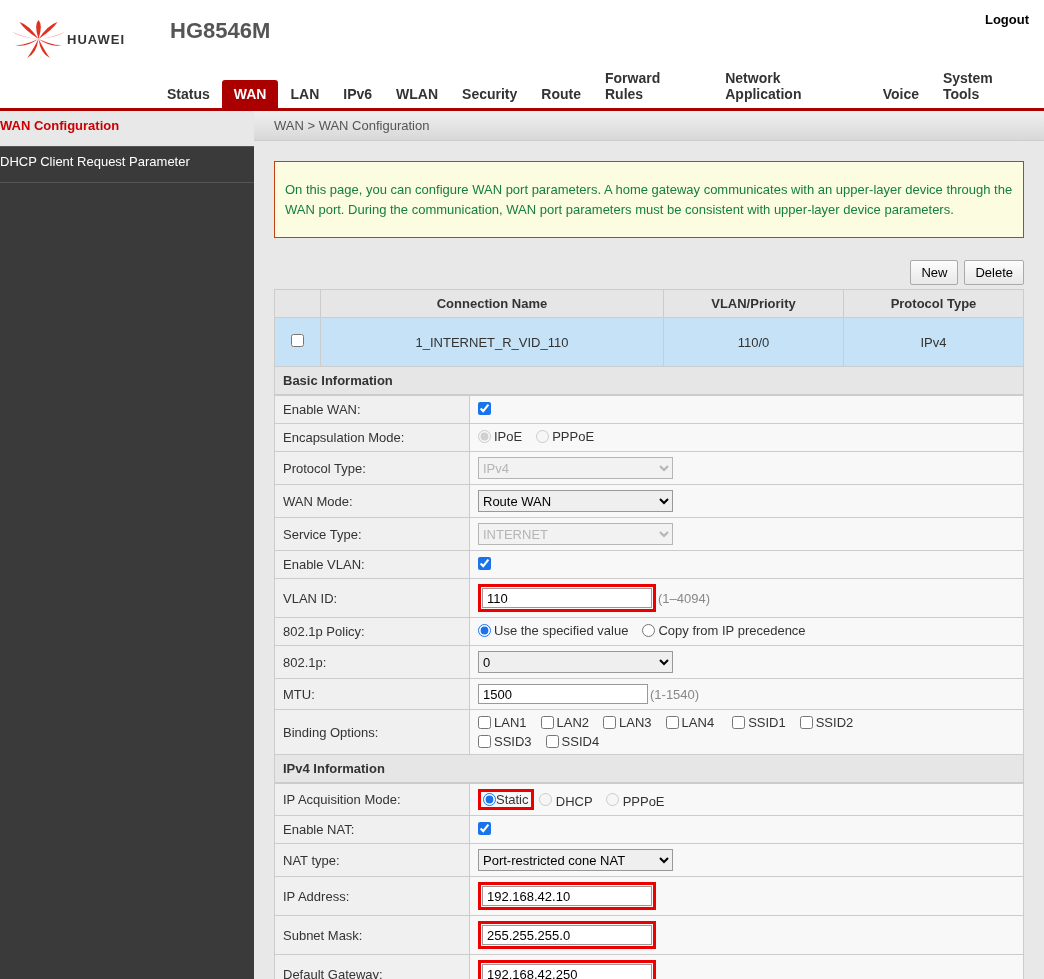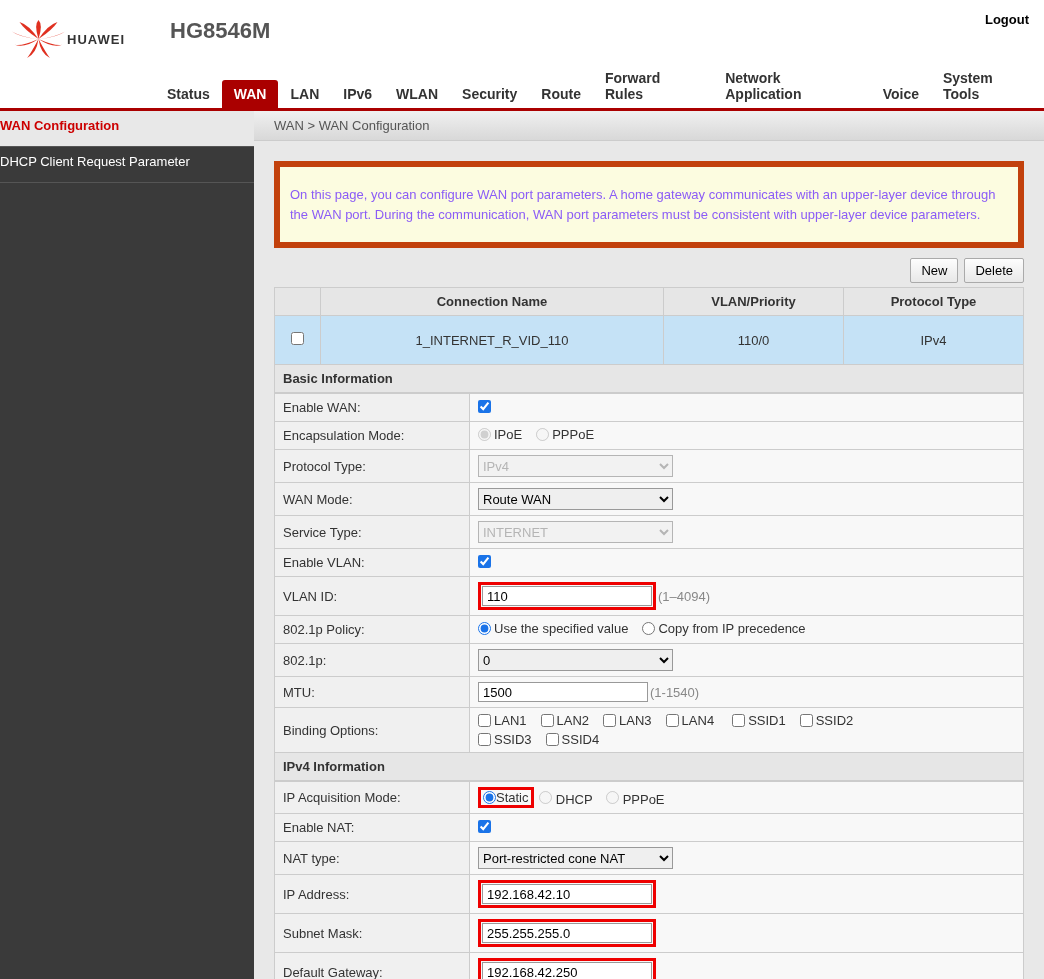--- a/index.html
+++ b/index.html
@@ -18,23 +18,23 @@
     
     .content-area { display: flex; min-height: 870px; }
     .sidebar { width: 254px; background: #3a3a3a; }
     .side-item { height: 36px; line-height: 30px; color: #fff; font-size: 13px; border-bottom: 1px solid #555; cursor: pointer; }
     .side-item.active { background: #e8e8e8; color: #c00; font-weight: bold; }
     
     .main { flex: 1; background: #e8e8e8; }
     .breadcrumb { height: 30px; line-height: 30px; padding-left: 20px; background: linear-gradient(#f0f0f0,#d8d8d8); color: #555; font-size: 13px; border-bottom: 1px solid #ccc; }
     .main-body { padding: 20px; }
     
-    .hint-box { background: #fcfce0; border: 6px solid #c2410c; padding: 18px 10px; color: #8b5cf6; font-size: 13px; line-height: 1.5; }
-    
-    .action-bar { display: flex; justify-content: flex-end; gap: 6px; margin: 10px 0 4px; }
+    .hint-box { background: #fcfce0; border: 1px solid #c2410c; padding: 18px 10px; color: #15803d; font-size: 13px; line-height: 1.5; }
+    
+    .action-bar { display: flex; justify-content: flex-end; gap: 6px; margin: 22px 0 4px; }
     .btn { background: linear-gradient(#fdfdfd,#e8e8e8); border: 1px solid #aaa; padding: 4px 10px; cursor: pointer; font-size: 13px; border-radius: 2px; }
     
     .conn-table { width: 100%; border-collapse: collapse; border: 1px solid #ccc; }
     .conn-table th { background: #e6e6e6; font-weight: bold; padding: 6px; font-size: 13px; border: 1px solid #ccc; }
     .conn-table td { background: #c5e2f6; padding: 16px; text-align: center; border: 1px solid #ccc; font-size: 13px; }
     .conn-table td.chk { width: 40px; background: #c5e2f6; }
     
     .section-title { background: #e6e6e6; font-weight: bold; padding: 6px 8px; border: 1px solid #ccc; border-top: none; font-size: 13px; }
     
     .form-table { width: 100%; border-collapse: collapse; }

